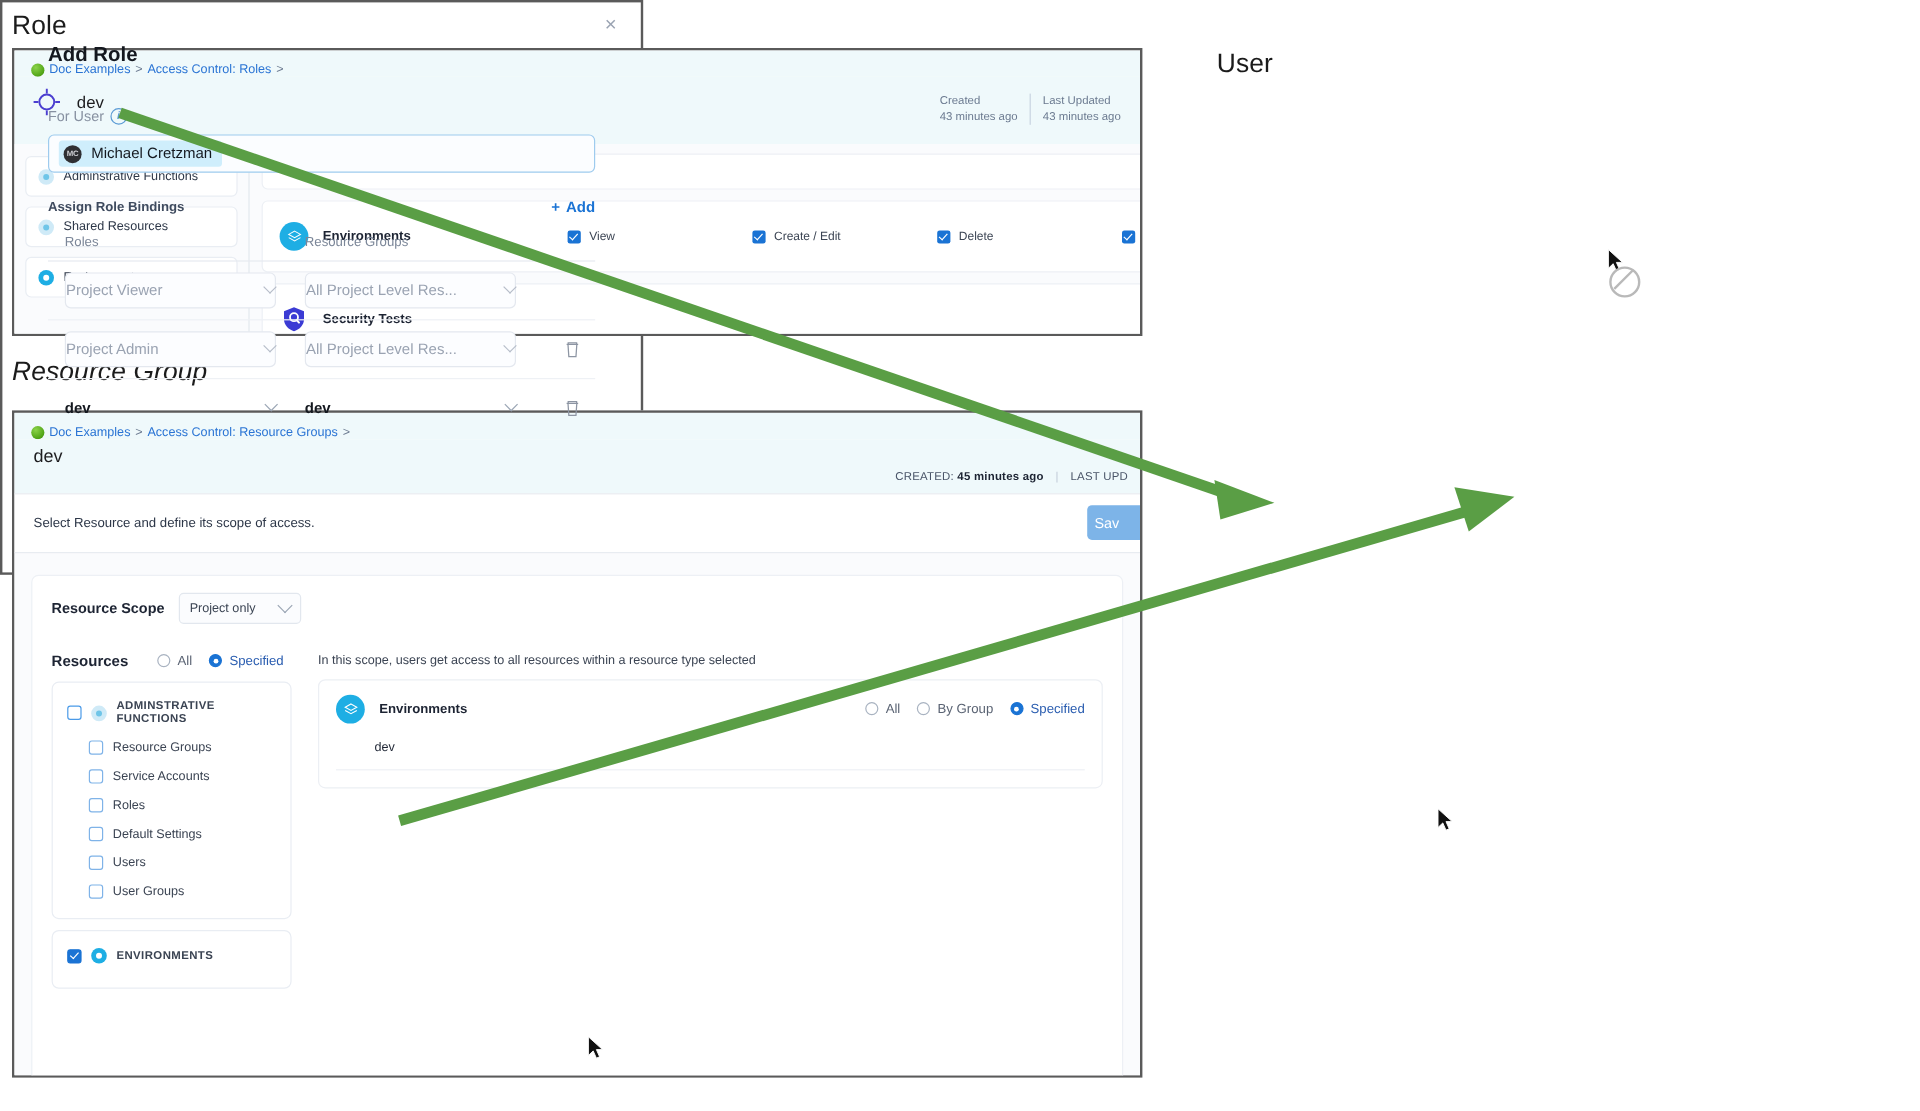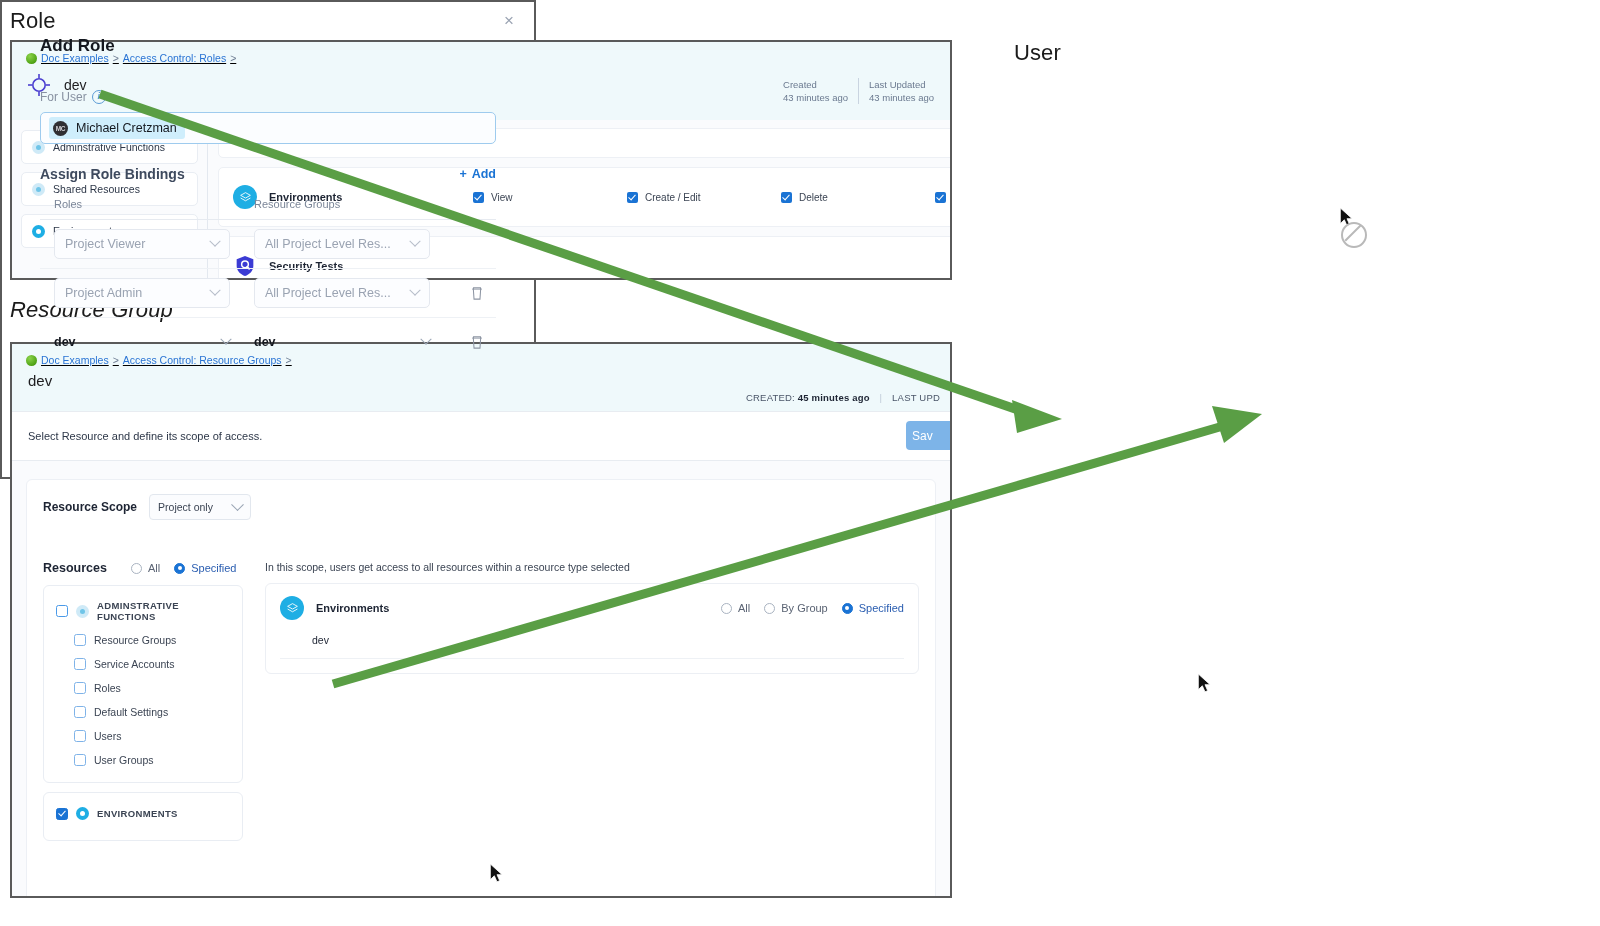--- a/index.html
+++ b/index.html
@@ -8,21 +8,21 @@
     font-family:"Liberation Sans","DejaVu Sans",sans-serif;
     -webkit-font-smoothing:antialiased;
   }
   .section-title{
     position:absolute;font-size:22px;color:#1b1b1b;font-weight:400;letter-spacing:.1px;
   }
   
   .panel{
     position:absolute;background:#fff;border:2px solid #5a5a5a;overflow:hidden;
   }
-  .bc-bar{background:#eff9fb;padding:10px 14px 0 14px;text-decoration:underline;}
+  .bc-bar{background:#eff9fb;padding:10px 14px 0 14px;}
   .bc{font-size:10.5px;color:#2a74d4;display:flex;align-items:center;gap:4px;white-space:nowrap;}
   .bc .leaf{
     width:11px;height:11px;border-radius:50%;
     background:radial-gradient(circle at 35% 30%,#8bd34a 0%,#4fa315 70%,#2e6f08 100%);
     display:inline-block;flex:0 0 auto;
   }
   .bc .sep{color:#6b7a90;}
   .bc a{color:#2a74d4;text-decoration:none;}
   .title-row{display:flex;align-items:center;background:#eff9fb;padding:8px 14px 22px 14px;position:relative;}
   .crosshair{width:26px;height:26px;flex:0 0 auto;}
@@ -61,32 +61,32 @@
   #rg-panel{left:10px;top:342px;width:938px;height:552px;}
   .rg-title{font-size:15px;color:#1d1d1f;padding:6px 14px 22px 16px;background:#eff9fb;position:relative;}
   .rg-meta{position:absolute;right:10px;top:26px;font-size:9.5px;color:#4a5568;white-space:nowrap;letter-spacing:.2px;}
   .rg-meta b{font-weight:700;color:#1d2433;}
   .rg-meta .divider{color:#c0cbd8;margin:0 7px;}
   .rg-subbar{background:#fff;border-top:1px solid #e8ecf1;border-bottom:1px solid #e8ecf1;height:48px;display:flex;align-items:center;padding:0 16px;position:relative;}
   .rg-subbar .hint{font-size:11px;color:#2d3748;}
   .save-btn{position:absolute;right:-14px;top:9px;background:#7db4e8;color:#fff;border:none;border-radius:4px;height:29px;width:58px;font-size:12px;font-family:inherit;text-align:left;}
   .rg-content{background:#fafbfd;height:100%;padding:18px 0 0 0;box-sizing:border-box;}
   .scope-card{background:#fff;border:1px solid #edf0f5;border-radius:6px;margin:0 14px;padding:14px 16px 0 16px;height:100%;box-sizing:border-box;}
-  .scope-row{display:flex;align-items:center;gap:12px;margin-bottom:41px;}
+  .scope-row{display:flex;align-items:center;gap:12px;margin-bottom:24px;}
   .scope-label{font-size:12px;font-weight:700;color:#1d2433;}
   .sel{
     border:1px solid #e2e7ee;background:#fbfcfe;border-radius:4px;height:24px;
     display:flex;align-items:center;justify-content:space-between;padding:0 8px;font-size:10.5px;color:#3b4453;min-width:84px;
   }
   .chev{width:8px;height:8px;border-right:1.4px solid #9aa5b4;border-bottom:1.4px solid #9aa5b4;transform:rotate(45deg) translate(-2px,-2px);flex:0 0 auto;}
   .rg-split{display:flex;gap:0;}
   .rg-left{width:218px;flex:0 0 auto;padding-right:18px;box-sizing:border-box;}
   .rg-left-head{display:flex;align-items:center;margin-bottom:10px;}
   .rg-left-head .h{font-size:12.5px;font-weight:700;color:#1d2433;margin-right:24px;}
-  .radio{display:flex;align-items:center;font-size:11px;color:#5a6373;margin-right:14px;}
+  .radio{display:flex;align-items:flex-start;font-size:11px;color:#5a6373;margin-right:14px;}
   .rbox{width:11px;height:11px;border-radius:50%;border:1.4px solid #a9b3c1;margin-right:6px;box-sizing:border-box;flex:0 0 auto;}
   .radio.on{color:#2a5db0;}
   .radio.on .rbox{border-color:#1a73d4;background:#1a73d4;position:relative;}
   .radio.on .rbox:after{content:"";position:absolute;left:2.6px;top:2.6px;width:4px;height:4px;border-radius:50%;background:#fff;}
   .res-list{background:#fff;border:1px solid #e9edf3;border-radius:6px;padding:10px 0 10px 0;margin-bottom:9px;}
   .res-group-head{display:flex;align-items:center;padding:4px 12px 6px 12px;}
   .chk{width:12px;height:12px;border:1.5px solid #4a9ae8;border-radius:2.5px;background:#fff;margin-right:8px;box-sizing:border-box;flex:0 0 auto;position:relative;}
   .chk.checked{background:#1a73d4;border-color:#1a73d4;}
   .chk.checked:after{content:"";position:absolute;left:3px;top:.5px;width:3px;height:6px;border:solid #fff;border-width:0 1.6px 1.6px 0;transform:rotate(42deg);}
   .grp-name{font-size:9.5px;font-weight:700;color:#3b4453;letter-spacing:.35px;}
@@ -104,29 +104,29 @@
   .dlg-inner{padding:24px 38px 0 38px;position:relative;height:100%;box-sizing:border-box;}
   .dlg-close{position:absolute;right:16px;top:10px;width:18px;height:18px;color:#9aa3b2;font-size:17px;line-height:18px;text-align:center;}
   .dlg-h{font-size:17px;font-weight:700;color:#14181f;margin:10px 0 34px 0;}
   .for-user{font-size:12px;color:#8791a1;display:flex;align-items:center;gap:5px;margin-bottom:8px;}
   .info-i{width:12px;height:12px;border:1.2px solid #5b9bd5;border-radius:50%;color:#5b9bd5;font-size:9px;line-height:11px;text-align:center;font-style:italic;font-weight:700;}
   .user-field{border:1.5px solid #9ecbee;border-radius:5px;background:#fbfdff;height:30px;display:flex;align-items:center;padding:0 8px;}
   .user-chip{background:#cfeefc;border-radius:3px;height:22px;display:flex;align-items:center;padding:0 8px 0 4px;gap:8px;}
   .avatar{width:15px;height:15px;border-radius:50%;background:#2f2f33;color:#cfcfd4;font-size:6.5px;font-weight:700;display:flex;align-items:center;justify-content:center;letter-spacing:-.2px;}
   .chip-name{font-size:12.5px;color:#14181f;}
   .bind-head{display:flex;align-items:center;justify-content:space-between;margin:22px 0 16px 0;}
-  .bind-title{font-size:14px;font-weight:700;color:#3e4a5e;}
+  .bind-title{font-size:11px;font-weight:700;color:#3e4a5e;}
   .add-link{font-size:12.5px;color:#1a73d4;font-weight:700;display:flex;align-items:center;gap:5px;}
   .cols{display:flex;font-size:11px;color:#7b8698;padding:0 0 9px 14px;border-bottom:1px solid #e6eaf0;}
   .cols .c1{width:200px;} .cols .c2{flex:1;}
   .brow{display:flex;align-items:center;height:48px;border-bottom:1px solid #eef1f5;padding-left:14px;}
   .brow .c1{width:200px;} .brow .c2{width:180px;} .brow .c3{flex:1;display:flex;justify-content:flex-end;padding-right:12px;}
   .dsel{
     border:1px solid #e4e8ef;border-radius:5px;background:#fcfdff;height:30px;width:176px;box-sizing:border-box;
-    display:flex;align-items:center;justify-content:space-between;padding:0 10px;font-size:12.5px;color:#9aa3b2;
+    display:flex;align-items:center;justify-content:space-between;padding:0 0;font-size:12.5px;color:#9aa3b2;
   }
   .dsel .chev{width:7px;height:7px;border-color:#b6bdc9;}
   .plain-sel{display:flex;align-items:center;justify-content:space-between;width:176px;font-size:12.5px;color:#14181f;font-weight:700;padding-right:6px;}
   .plain-sel .chev{width:7px;height:7px;border-color:#9aa5b4;}
   .trash{width:14px;height:16px;}
 
   
   #annotations{position:absolute;left:0;top:0;width:1600px;height:926px;pointer-events:none;}
   .cursor{position:absolute;width:14px;height:20px;}
   .noentry{position:absolute;width:22px;height:22px;border:2px solid #b9b9b9;border-radius:50%;}

